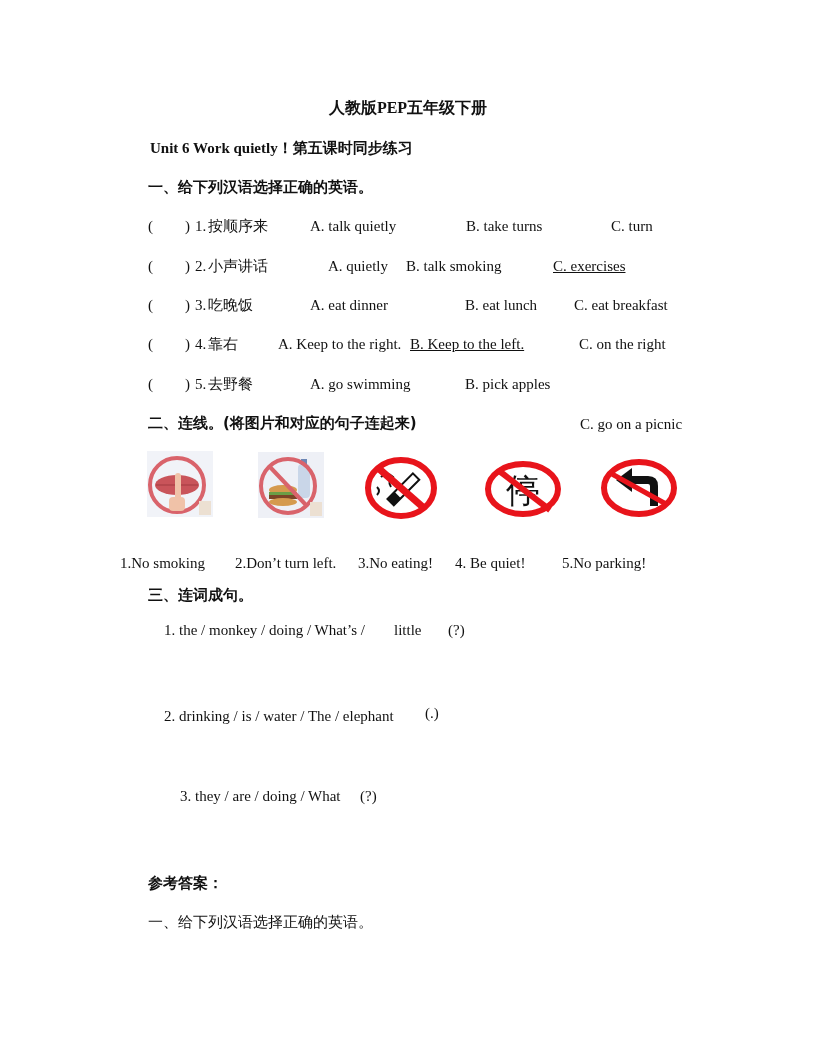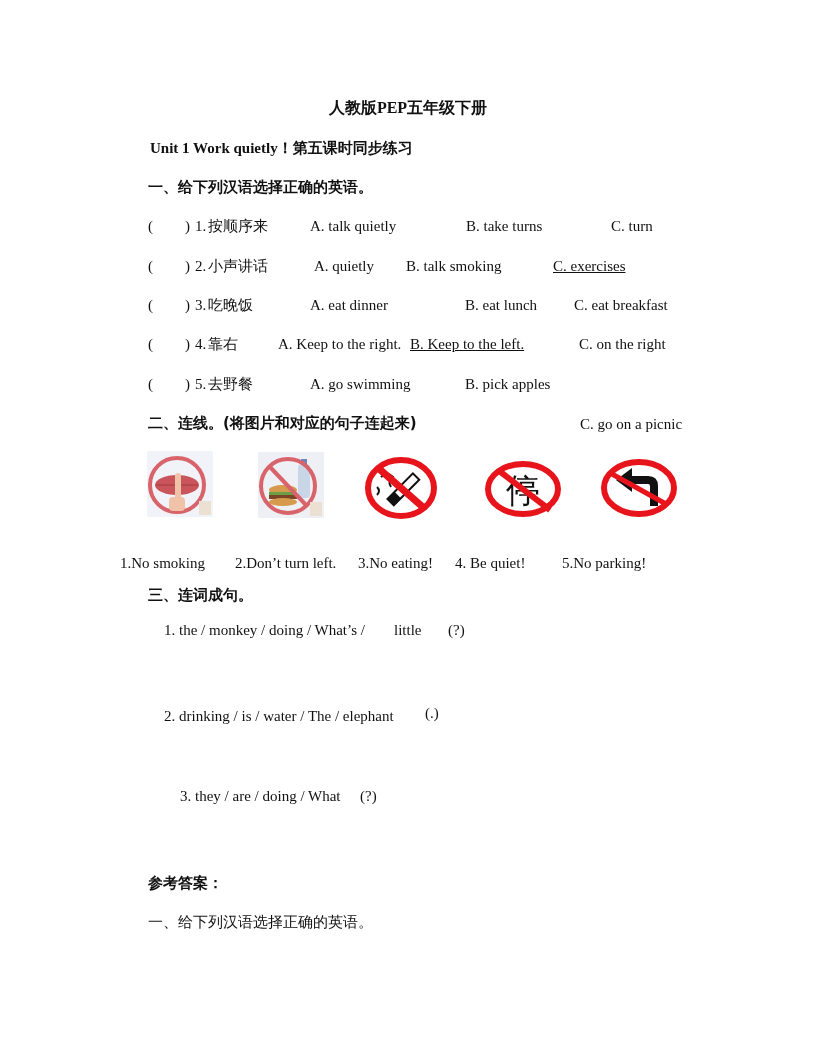--- a/index.html
+++ b/index.html
@@ -11,40 +11,40 @@
   .sec { font-family:"DejaVu Sans","Liberation Sans",sans-serif; font-weight:bold; font-size:15px; }
   .sec-plain { font-family:"DejaVu Sans","Liberation Sans",sans-serif; font-size:15px; }
   .q { font-size:15px; }
   .cjk { font-family:"DejaVu Sans","Liberation Sans",sans-serif; font-size:15px; }
   .sign { position:absolute; width:66px; height:66px; }
 </style>
 </head>
 <body>
 
 <div class="abs title">人教版PEP五年级下册</div>
-<div class="abs subtitle">Unit 1 Work quietly！第五课时同步练习</div>
+<div class="abs subtitle">Unit 6 Work quietly！第五课时同步练习</div>
 
 <div class="abs sec" style="top:178px;left:148px;">一、给下列汉语选择正确的英语。</div>
 
 <div>
   <span class="abs q" style="top:218px;left:148px;">(</span>
   <span class="abs q" style="top:218px;left:185px;">)</span>
   <span class="abs q" style="top:218px;left:195px;">1.</span>
   <span class="abs cjk" style="top:217px;left:208px;">按顺序来</span>
   <span class="abs q" style="top:218px;left:310px;">A. talk quietly</span>
   <span class="abs q" style="top:218px;left:466px;">B. take turns</span>
   <span class="abs q" style="top:218px;left:611px;">C. turn</span>
 </div>
 
 <div>
   <span class="abs q" style="top:258px;left:148px;">(</span>
   <span class="abs q" style="top:258px;left:185px;">)</span>
   <span class="abs q" style="top:258px;left:195px;">2.</span>
   <span class="abs cjk" style="top:257px;left:208px;">小声讲话</span>
-  <span class="abs q" style="top:258px;left:314px;">A. quietly</span>
+  <span class="abs q" style="top:258px;left:328px;">A. quietly</span>
   <span class="abs q" style="top:258px;left:406px;">B. talk smoking</span>
   <span class="abs q" style="top:258px;left:553px;text-decoration:underline;">C. exercises</span>
 </div>
 
 <div>
   <span class="abs q" style="top:297px;left:148px;">(</span>
   <span class="abs q" style="top:297px;left:185px;">)</span>
   <span class="abs q" style="top:297px;left:195px;">3.</span>
   <span class="abs cjk" style="top:296px;left:208px;">吃晚饭</span>
   <span class="abs q" style="top:297px;left:310px;">A. eat dinner</span>

